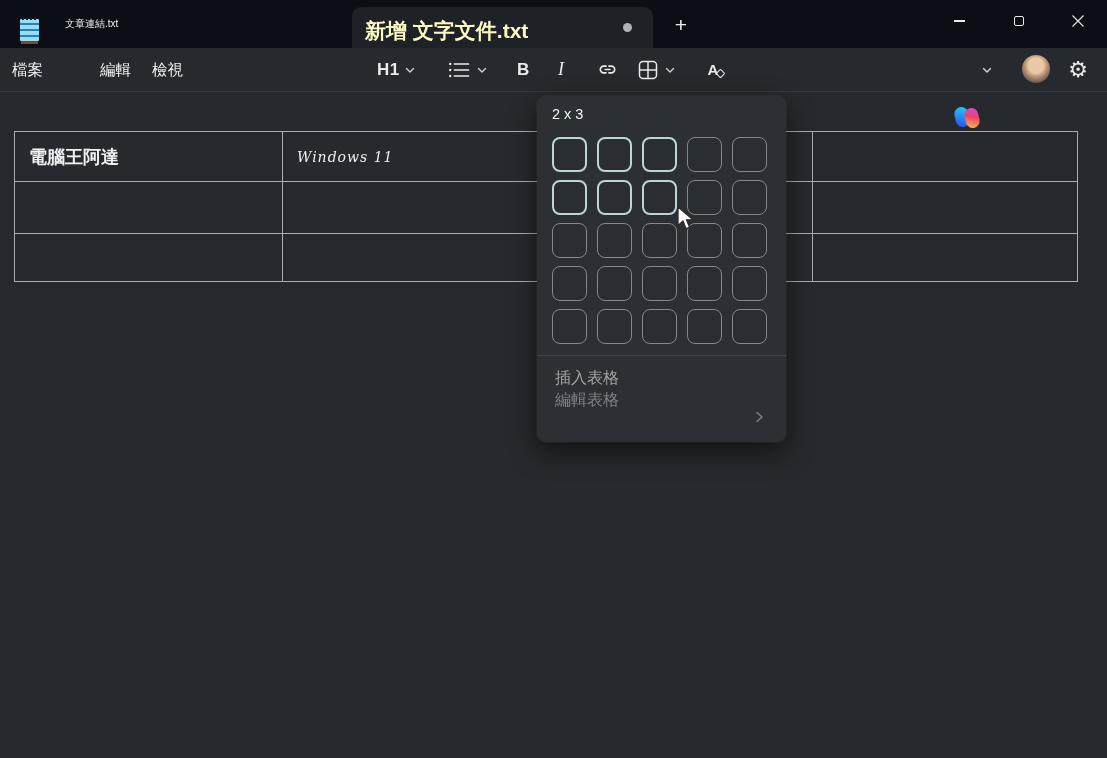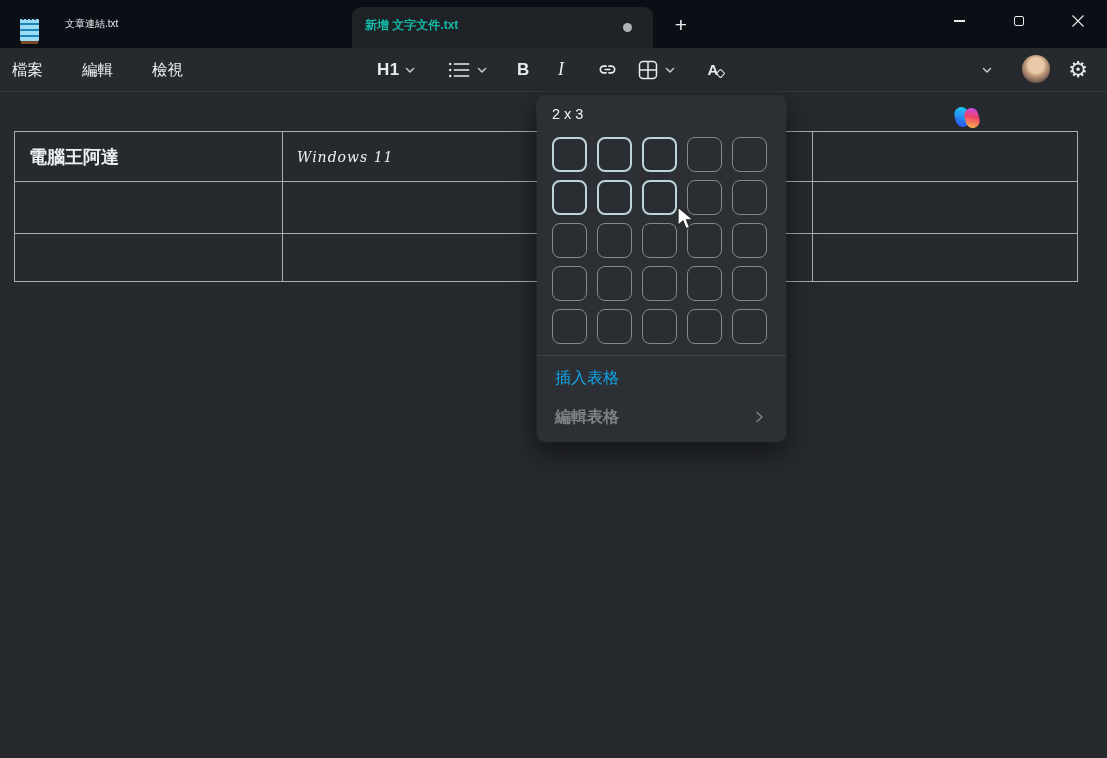--- a/index.html
+++ b/index.html
@@ -11,34 +11,34 @@
   #app-icon { position:absolute; left:20px; top:17px; width:19px; height:27px; }
   #app-icon .pad-body { position:absolute; top:2px; left:0; right:0; bottom:3px; border-radius:1px;
       background:repeating-linear-gradient(180deg,#9bdcf4 0 4px,#1f84b8 4px 6px); }
   #app-icon .pad-base { position:absolute; bottom:0; left:1px; right:1px; height:3px; background:#7a4a28; }
   #app-icon .pad-spiral { position:absolute; top:0; left:2px; right:2px; height:3px;
       background:repeating-linear-gradient(90deg,#0d2030 0 2px,rgba(0,0,0,0) 2px 4px); }
   #tab-inactive { position:absolute; left:65px; top:0; height:48px; line-height:48px;
       color:#e9ecef; font-size:10px; cursor:default; }
   #tab-active { position:absolute; left:352px; top:7px; width:301px; height:41px;
       background:#1e2226; border-radius:9px 9px 0 0; }
-  #tab-active .label { position:absolute; left:13px; top:10px; color:#14b8a6; font-size:12px; font-weight:700; }
+  #tab-active .label { position:absolute; left:13px; top:10px; color:#fef9c3; font-size:21px; font-weight:700; }
   #tab-active .dot { position:absolute; left:271px; top:16px; width:9px; height:9px; border-radius:50%; background:#aeb3b8; }
   #new-tab { position:absolute; left:667px; top:15px; width:28px; height:22px; text-align:center;
       color:#e8eaec; font-size:21px; line-height:20px; font-weight:300; }
   #win-controls { position:absolute; right:0; top:0; height:42px; display:flex; }
   .win-btn { width:59px; height:42px; display:flex; align-items:center; justify-content:center; }
   .min-glyph { width:11px; height:2px; background:#e8eaec; }
   .max-glyph { width:10px; height:10px; border:1px solid #e8eaec; border-radius:2px; }
 
   
   #toolbar { position:absolute; top:48px; left:0; width:1107px; height:43px; background:#26292d; }
   #toolbar-divider { position:absolute; top:91px; left:0; width:1107px; height:1px; background:rgba(255,255,255,.07); }
   .menu-item { position:absolute; top:0; height:43px; line-height:43px; color:#f1f2f3; font-size:15.5px; }
-  #menu-file { left:12px; } #menu-edit { left:82px;text-align:right; } #menu-view { left:152px; }
+  #menu-file { left:12px; } #menu-edit { left:100px;text-align:right; } #menu-view { left:152px; }
   .tb { position:absolute; display:flex; align-items:center; justify-content:center; height:43px; top:0; color:#e9ebed; }
   #tb-h1 { left:377px; font-size:17px; font-weight:600; letter-spacing:.5px; }
   #tb-h1-chev { left:404px; } #tb-list { left:448px; } #tb-list-chev { left:476px; }
   #tb-bold { left:517px; font-size:17px; font-weight:800; }
   #tb-italic { left:558px; font-size:18px; font-style:italic; font-family:"Liberation Serif", serif; }
   #tb-link { left:596px; } #tb-table { left:638px; } #tb-table-chev { left:664px; }
   #tb-clear { left:704px; width:24px; }
   .cf-a { font-size:15px; font-weight:600; color:#e9ebed; }
   .cf-eraser { width:7px; height:7px; border:1.4px solid #e9ebed; border-radius:1.5px;
       transform:rotate(45deg); margin:8px 0 0 -1px; }
@@ -69,22 +69,22 @@
   
   #popup { position:absolute; left:537px; top:96px; width:249px; height:346px; background:#2c3034;
       border-radius:9px; box-shadow:0 10px 26px rgba(0,0,0,.55), 0 0 0 1px rgba(255,255,255,.05); z-index:10; }
   #popup-size-label { position:absolute; left:15px; top:10px; font-size:14.5px; color:#f3f4f5; }
   #size-grid { position:absolute; left:15px; top:41px; display:grid;
       grid-template-columns:repeat(5,35px); grid-auto-rows:35px; column-gap:10px; row-gap:8px; }
   .grid-cell { border:1px solid #85898d; border-radius:8px; background:#2a2d31; }
   .grid-cell.selected { border:2px solid #bdd5d9; }
   #popup-divider { position:absolute; left:0; right:0; top:259px; height:1px; background:#3f4347; }
   .popup-row { position:absolute; left:18px; height:28px; line-height:28px; font-size:16px; }
-  #popup-insert { top:268px; color:#0ea5e9; }
-  #popup-edit { top:307px; color:#7d8185;font-weight:bold; }
+  #popup-insert { top:268px; color:#a3a3a3; }
+  #popup-edit { top:290px; color:#7d8185; }
   #popup-edit-chev { position:absolute; right:20px; top:314px; }
 
   
   #cursor { position:absolute; left:676px; top:206px; z-index:20; pointer-events:none; }
 </style>
 </head>
 <body>
 
 <div id="titlebar">
   <div id="app-icon">

